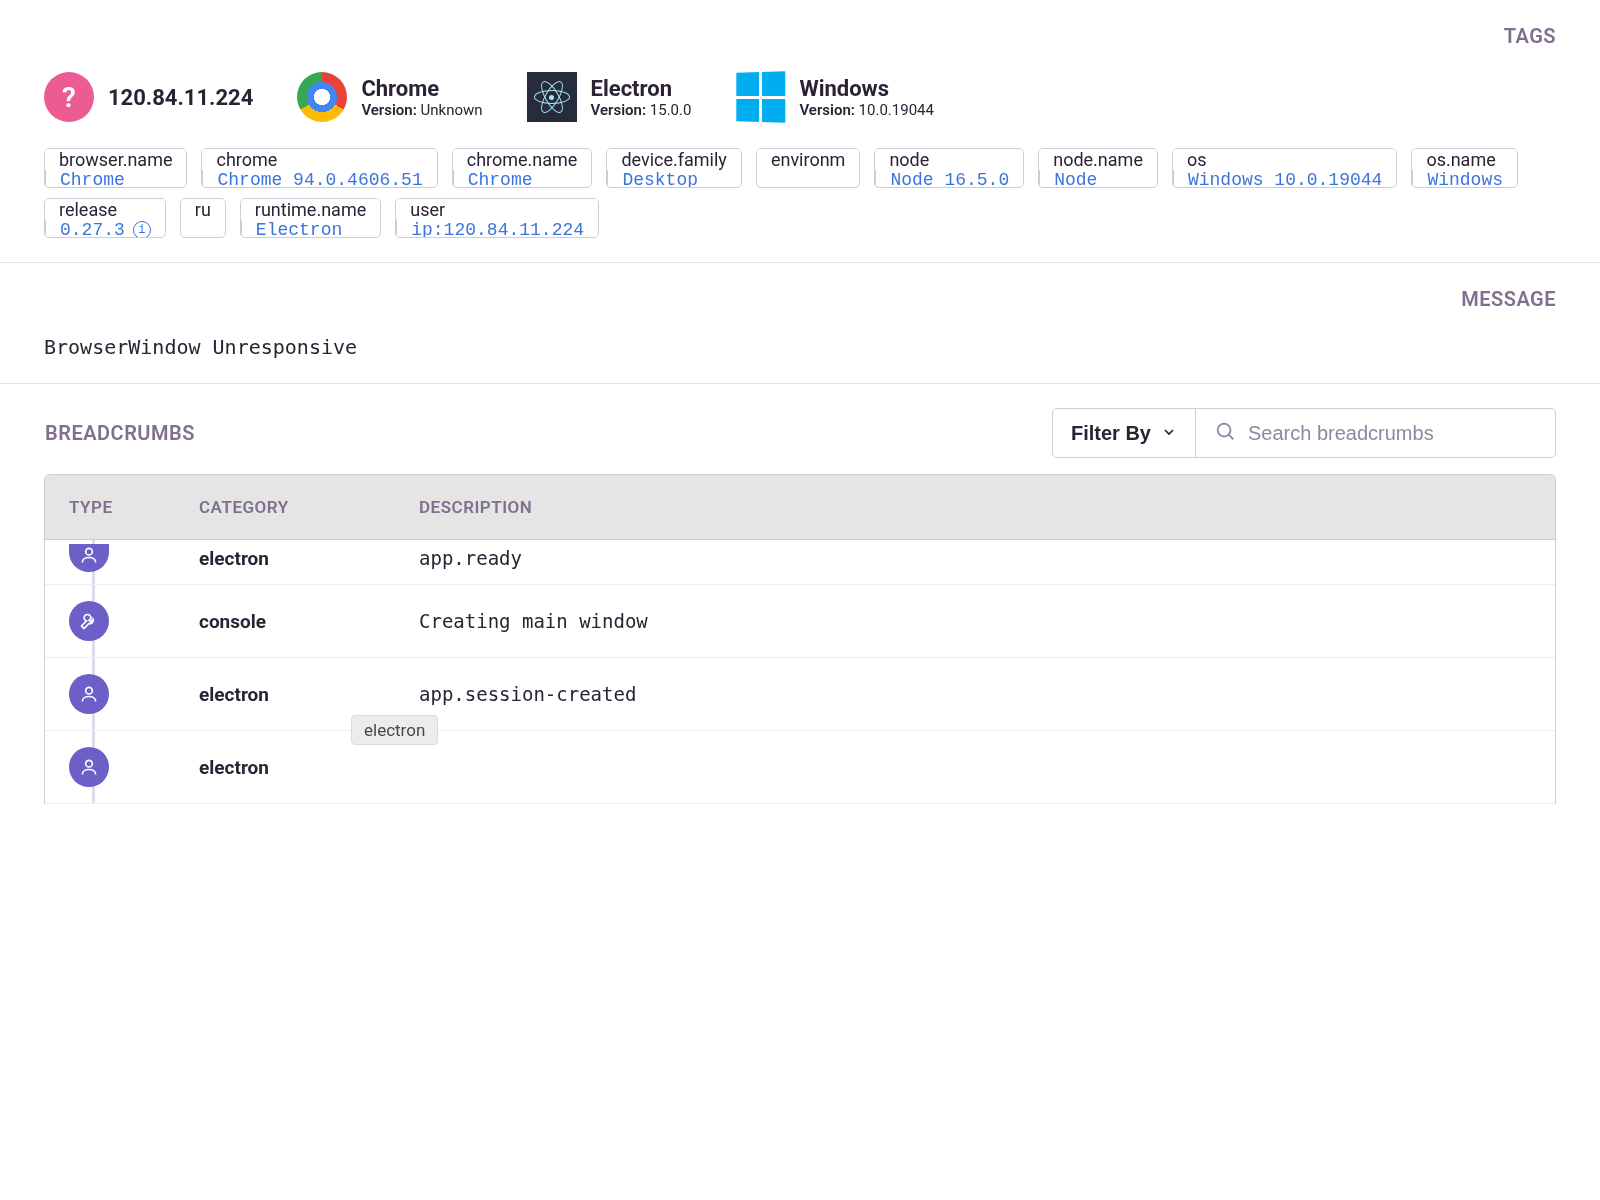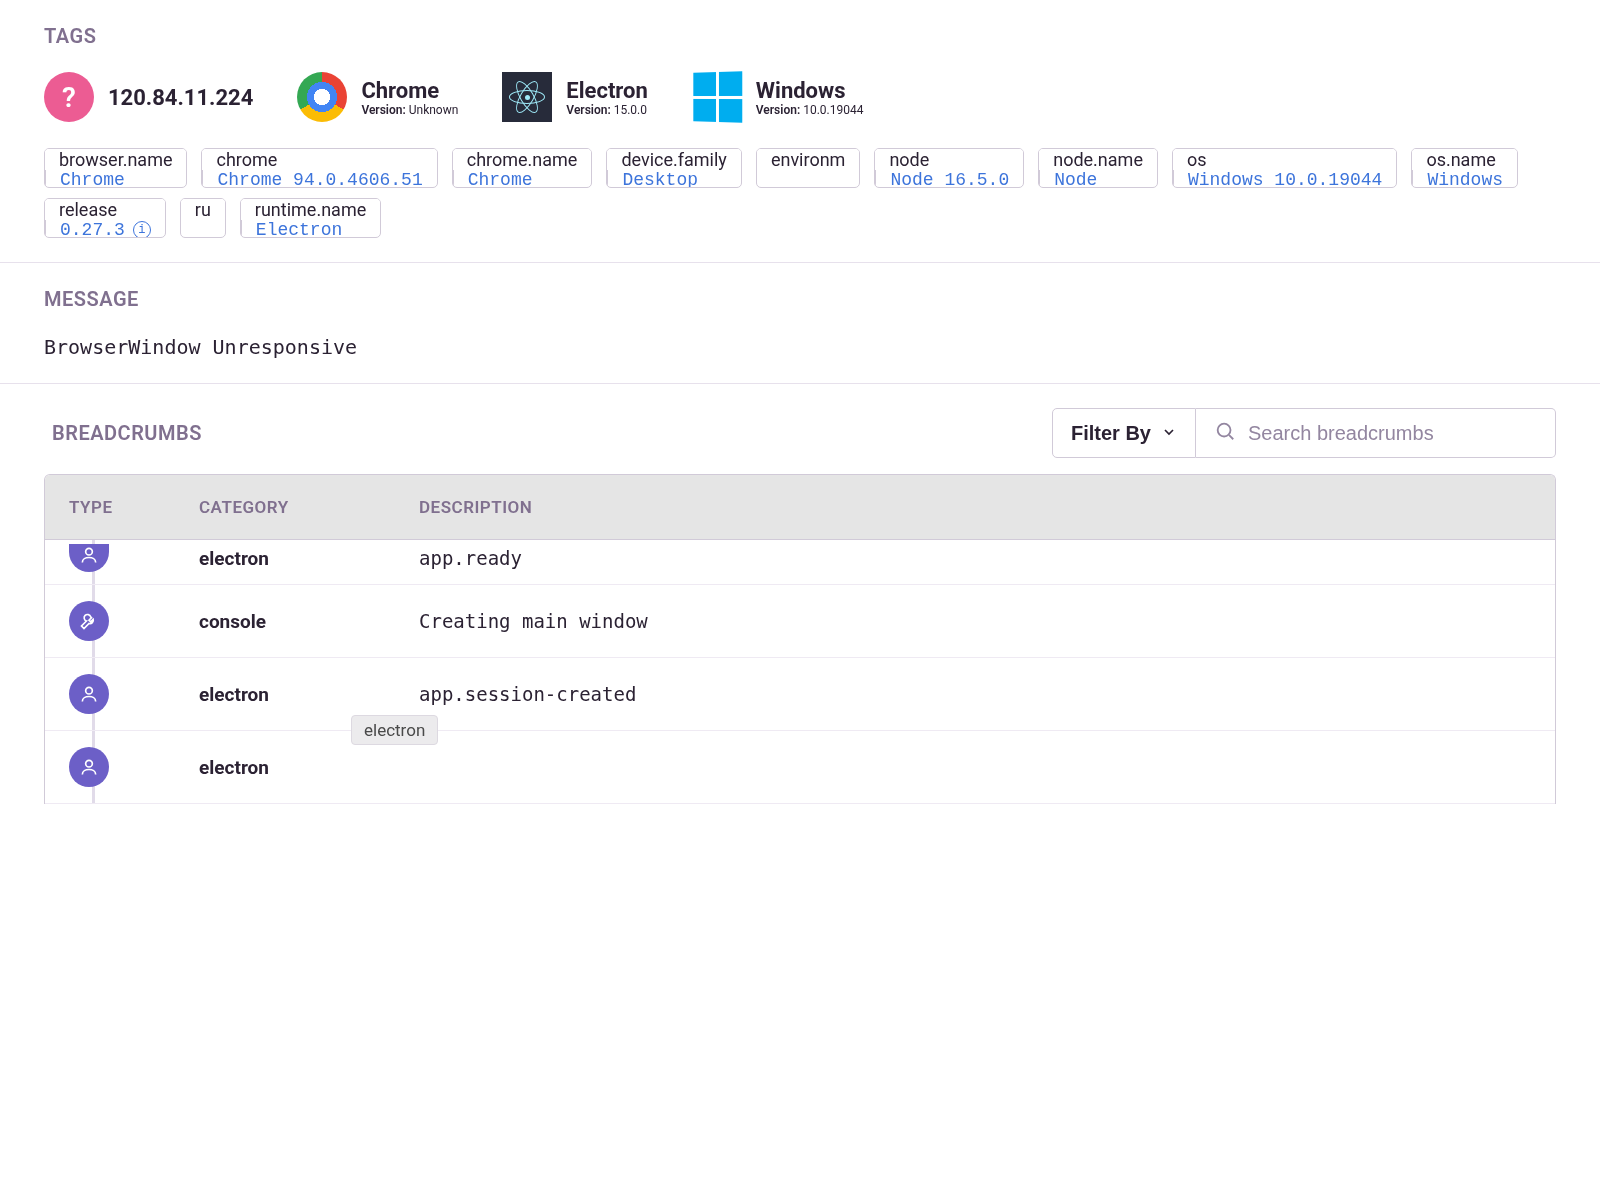--- a/index.html
+++ b/index.html
@@ -9,38 +9,39 @@
     color: #2b2233;
     font-size: 16px;
   }
   .section { padding: 24px 44px; border-bottom: 1px solid #e7e1ec; }
   .section-title {
     color: #80708f;
     font-size: 20px;
     font-weight: 600;
     letter-spacing: 0.5px;
     margin-bottom: 24px;
+    text-align: right;
   }
   
   .tags-header {
     display: flex;
     gap: 44px;
     align-items: flex-start;
     margin-bottom: 26px;
   }
   .tag-card { display: flex; align-items: center; gap: 14px; }
   .tag-icon {
     width: 50px; height: 50px;
     display: flex; align-items: center; justify-content: center;
     border-radius: 50%;
   }
   .tag-icon.pink { background: #ec5c93; color:#fff; font-size:28px; font-weight:600;}
   .tag-meta { display:flex; flex-direction:column; }
   .tag-meta .tname { font-size: 22px; font-weight: 700; color:#2b2233;}
-  .tag-meta .tver  { font-size: 12px; color:#2b2233; }
+  .tag-meta .tver  { font-size: 15px; color:#2b2233; }
   .tag-meta .tver .lbl { font-weight:600; }
   
   .chrome-logo {
     width:50px;height:50px;border-radius:50%;
     background:
       radial-gradient(circle at 50% 50%, #fff 0 8px, #4285f4 8px 15px, transparent 15px),
       conic-gradient(#ea4335 0 120deg, #fbbc05 120deg 240deg, #34a853 240deg 360deg);
   }
   
   .electron-logo {
@@ -246,30 +247,34 @@
         <span class="k">release</span>
         <span class="v">0.27.3 <span class="info-icon">i</span></span>
       </div>
       <div class="pill">
         <span class="k">ru</span>
       </div>
       <div class="pill">
         <span class="k">runtime.name</span>
         <span class="v">Electron</span>
       </div>
+      <div class="pill">
+        <span class="k">user</span>
+        <span class="v">ip:120.84.11.224</span>
+      </div>
     </div>
 </div>
 
 <div class="section">
   <div class="section-title">MESSAGE</div>
   <div class="message-text">BrowserWindow Unresponsive</div>
 </div>
 
 <div class="bc-header">
-  <div class="section-title" style="margin:8px">BREADCRUMBS</div>
+  <div class="section-title" style="margin:1px">BREADCRUMBS</div>
   <div class="bc-controls">
     <button class="filter-btn">
       <span>Filter By</span>
       <span class="chevron-down">
         <svg width="16" height="16" viewBox="0 0 24 24" fill="none" stroke="#2b2233" stroke-width="2.5">
             <polyline points="6 9 12 15 18 9"></polyline>
           </svg>
       </span>
     </button>
     <div class="search-wrap">

